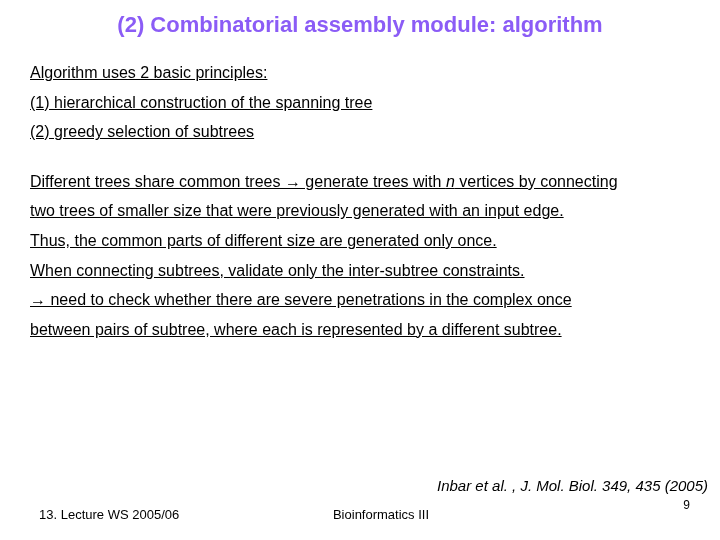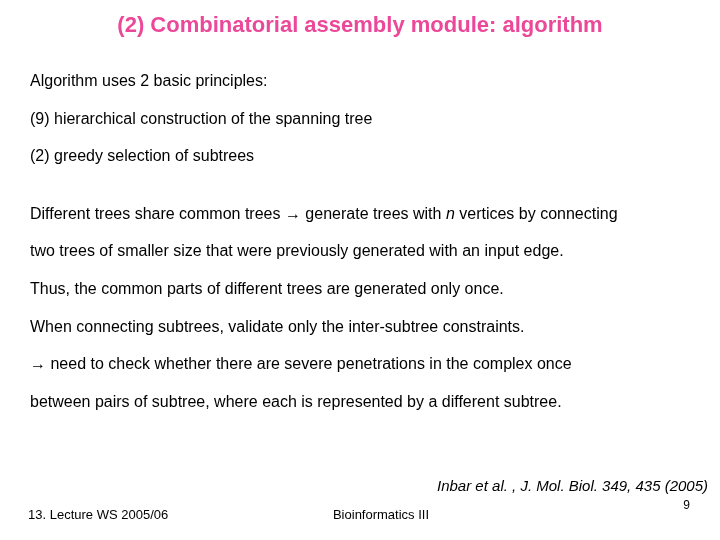--- a/index.html
+++ b/index.html
@@ -19,49 +19,49 @@
     box-sizing: border-box;
   }
   .title {
     position: absolute;
     top: 12px;
     left: 0;
     width: 100%;
     text-align: center;
     font-size: 22px;
     font-weight: bold;
-    color: #ec4899;
+    color: #8b5cf6;
   }
   .body {
     position: absolute;
     top: 54px;
     left: 30px;
     right: 30px;
     font-size: 16px;
     line-height: 1.35;
   }
-  .p { margin: 16px 0 2px 0; }
+  .p { margin: 8px 0 2px 0; text-decoration: underline; }
   .gap { height: 18px; }
   .italic { font-style: italic; }
   .citation {
     position: absolute;
     right: 12px;
     bottom: 46px;
     font-size: 15px;
     font-style: italic;
   }
   .pagenum {
     position: absolute;
     right: 30px;
     bottom: 28px;
     font-size: 12px;
   }
   .footer-left {
     position: absolute;
-    left: 28px;
+    left: 39px;
     bottom: 18px;
     font-size: 13px;
   }
   .footer-center {
     position: absolute;
     left: 0;
     width: 100%;
     text-align: center;
     bottom: 18px;
     font-size: 13px;
@@ -70,30 +70,30 @@
 </style>
 </head>
 <body>
 
 <div class="slide">
 
   <div class="title">(2) Combinatorial assembly module: algorithm</div>
 
   <div class="body">
     <div class="p">Algorithm uses 2 basic principles:</div>
-    <div class="p">(9) hierarchical construction of the spanning tree</div>
+    <div class="p">(1) hierarchical construction of the spanning tree</div>
     <div class="p">(2) greedy selection of subtrees</div>
 
     <div class="gap"></div>
 
     <div class="p">
       <span>Different trees share common trees → generate trees with </span><span class="italic">n</span><span> vertices by connecting</span>
     </div>
     <div class="p">two trees of smaller size that were previously generated with an input edge.</div>
-    <div class="p">Thus, the common parts of different trees are generated only once.</div>
+    <div class="p">Thus, the common parts of different size are generated only once.</div>
     <div class="p">When connecting subtrees, validate only the inter-subtree constraints.</div>
     <div class="p">→ need to check whether there are severe penetrations in the complex once</div>
     <div class="p">between pairs of subtree, where each is represented by a different subtree.</div>
   </div>
 
   <div class="citation">Inbar et al. , J. Mol. Biol. 349, 435 (2005)</div>
   <div class="pagenum">9</div>
   <div class="footer-left">13. Lecture WS 2005/06</div>
   <div class="footer-center">Bioinformatics III</div>
 

